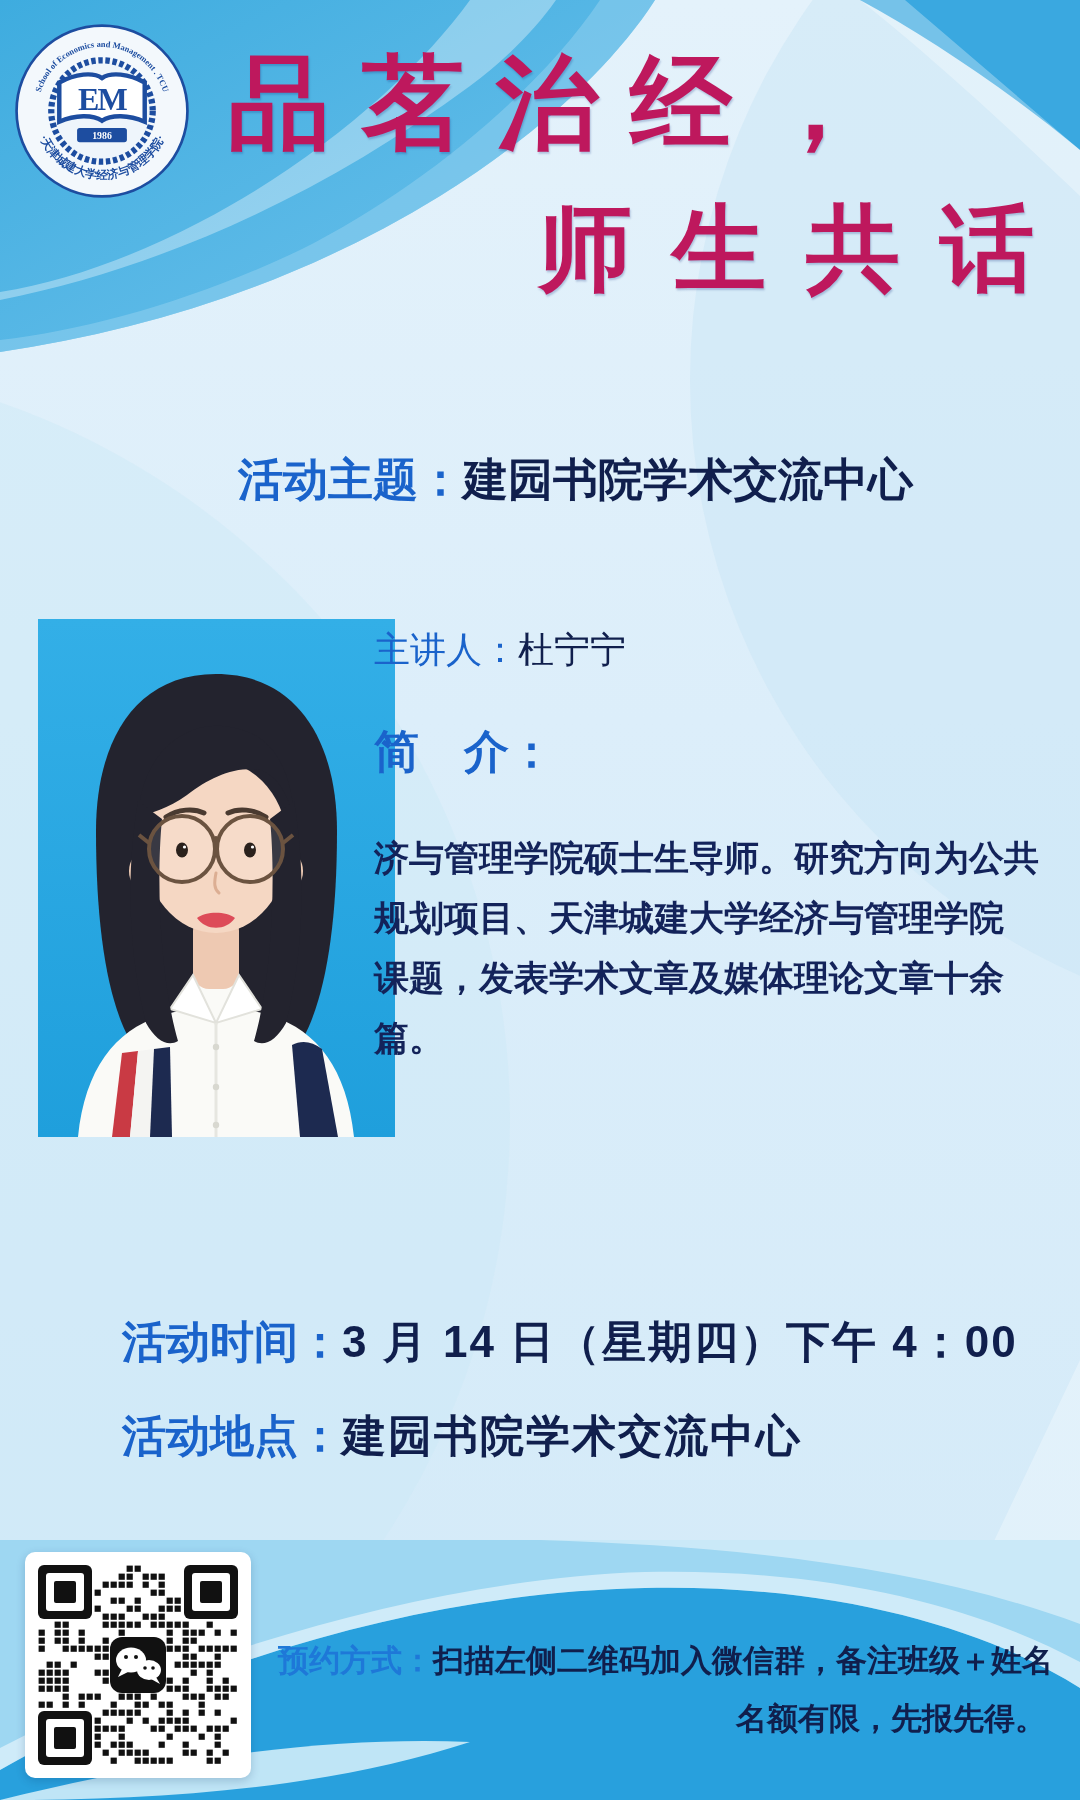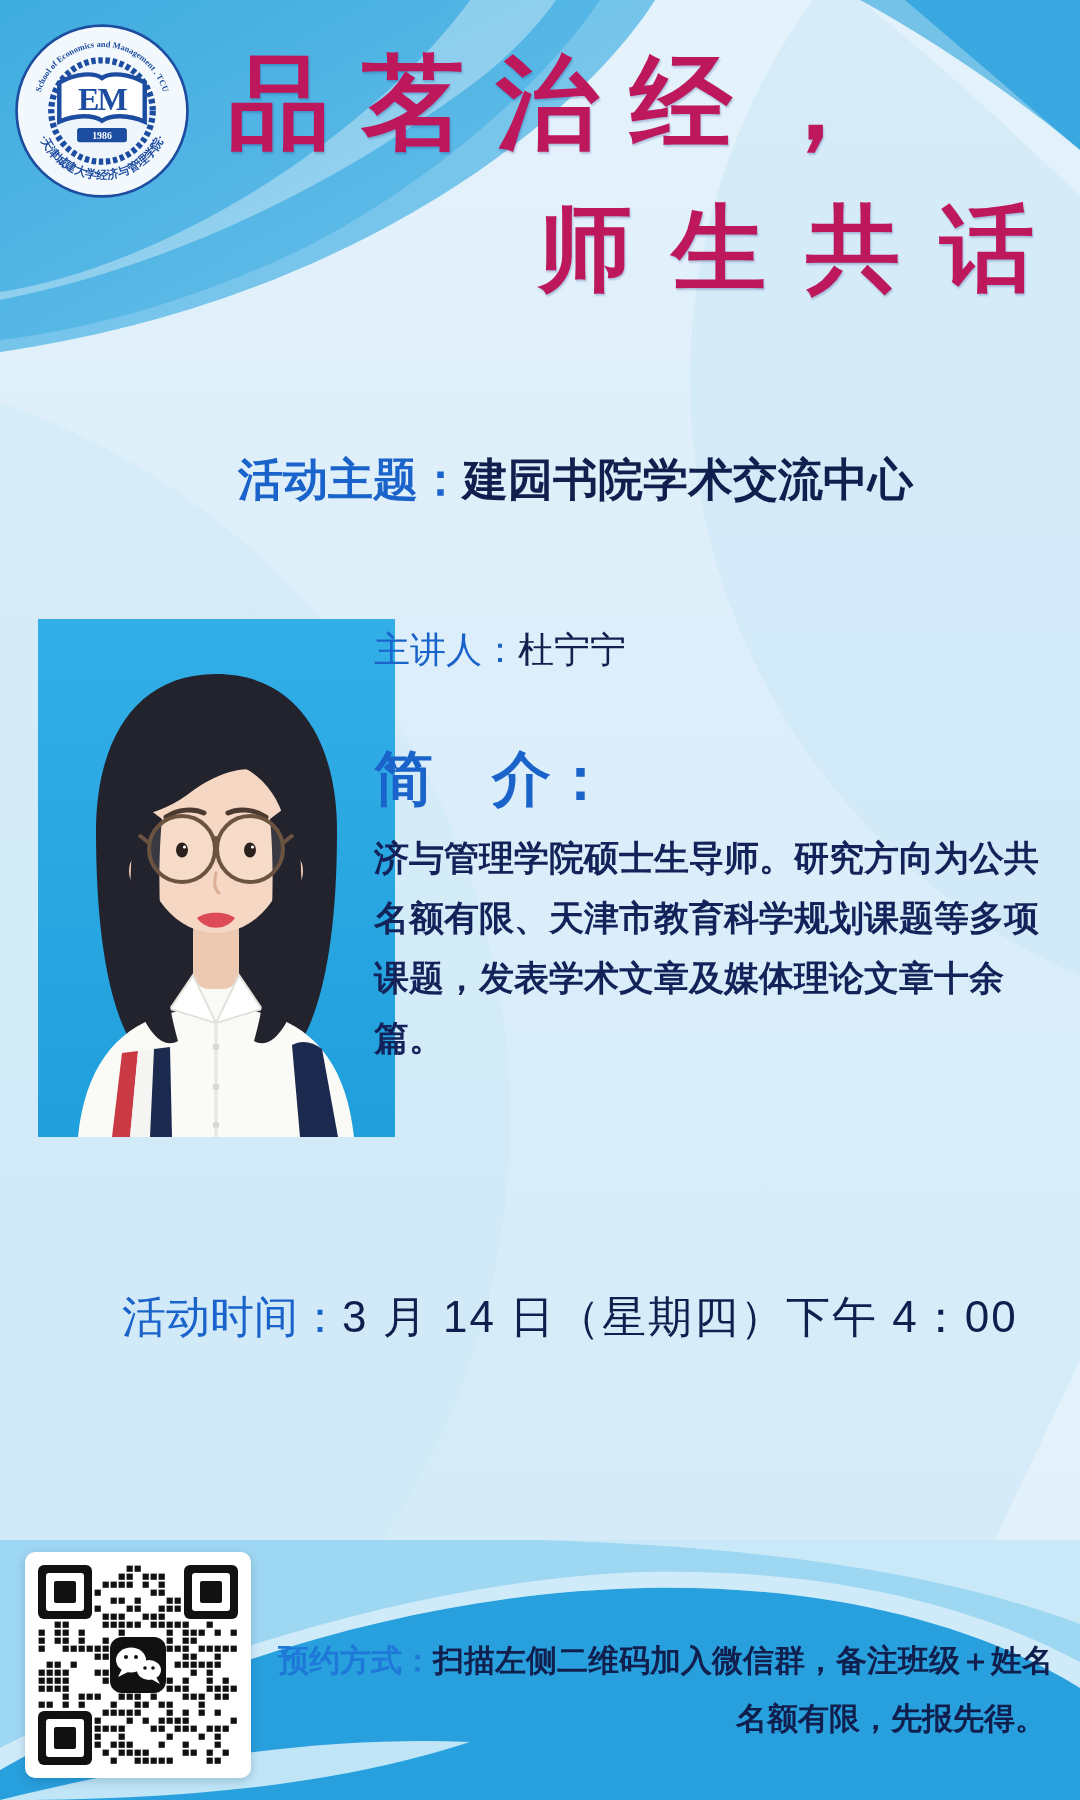--- a/index.html
+++ b/index.html
@@ -14,25 +14,25 @@
     color:#be185d;white-space:nowrap;text-shadow:1px 2px 2px rgba(20,50,130,.25);
   }
   .title1{left:228px;top:36px;font-size:102px;letter-spacing:32px;}
   .title2{left:538px;top:186px;font-size:94px;letter-spacing:40px;}
   .lbl{color:#1a63cb;}
   .val{color:#101f4d;}
   .theme{position:absolute;left:238px;top:450px;font-size:45px;font-weight:bold;white-space:nowrap;}
   .photo{position:absolute;left:38px;top:618px;width:357px;height:520px;}
   .photo svg{display:block;width:100%;height:100%;}
   .speaker{position:absolute;left:374px;top:626px;font-size:36px;font-weight:normal;white-space:nowrap;}
-  .intro-label{position:absolute;left:374px;top:722px;font-size:59px;font-weight:bold;color:#1a63cb;margin-top:18px;}
+  .intro-label{position:absolute;left:374px;top:722px;font-size:45px;font-weight:bold;color:#1a63cb;}
   .bio{position:absolute;left:374px;top:828px;width:684px;font-size:35px;font-weight:bold;
        color:#13235a;line-height:60px;}
   .bio .indent{text-indent:76px;}
-  .info{position:absolute;left:122px;font-size:44px;font-weight:normal;white-space:nowrap;}
+  .info{position:absolute;left:122px;font-size:44px;font-weight:bold;white-space:nowrap;margin-top:25px;}
   .info .val{letter-spacing:2px;}
   .r1{top:1288px;} .r2{top:1382px;} .r3{top:1464px;}
   .qr-panel{
     position:absolute;left:25px;top:1552px;width:226px;height:226px;background:#ffffff;
     border-radius:10px;box-shadow:0 3px 10px rgba(0,40,90,.20);padding:13px;box-sizing:border-box;
   }
   .qr-panel svg{display:block;width:100%;height:100%;}
   .booking1{position:absolute;left:278px;top:1640px;font-size:31px;font-weight:bold;white-space:nowrap;}
   .booking1 .lbl{color:#1e78d8;}
   .booking2{position:absolute;right:34px;top:1698px;font-size:31px;font-weight:bold;color:#101f4d;white-space:nowrap;margin-left:40px;}
@@ -140,26 +140,29 @@
     </svg>
   </div>
 
   <div class="speaker">
     <span class="lbl">主讲人：</span><span class="val">杜宁宁</span>
   </div>
 
   <div class="intro-label">简　介：</div>
   <div class="bio">
     <div>济与管理学院硕士生导师。研究方向为公共</div>
-    <div>名额有限、天津市教育科学规划课题等多项</div>
+    <div>规划项目、天津城建大学经济与管理学院</div>
     <div>课题，发表学术文章及媒体理论文章十余篇。</div>
   </div>
 
   <div class="info r1">
     <span class="lbl">活动时间：</span><span class="val">3 月 14 日（星期四）下午 4：00</span>
+  </div>
+  <div class="info r2">
+    <span class="lbl">活动地点：</span><span class="val">建园书院学术交流中心</span>
   </div>
 
   <div class="qr-panel">
     <svg viewBox="0 0 200 200">
       <rect width="200" height="200" fill="#ffffff"></rect>
       <g fill="#111111">
         <rect x="0" y="0" width="54" height="54" rx="6"></rect>
         <rect x="8" y="8" width="38" height="38" fill="#ffffff" rx="3"></rect>
         <rect x="16" y="16" width="22" height="22" rx="2"></rect>
       </g>

